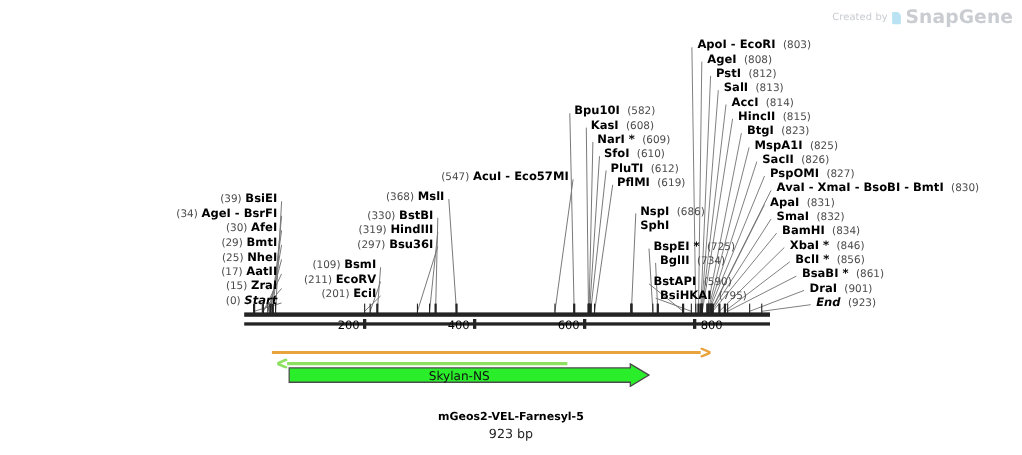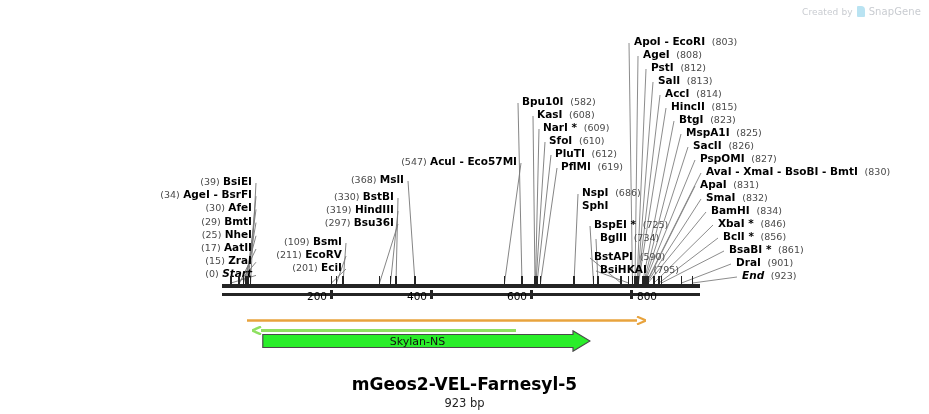--- a/index.html
+++ b/index.html
@@ -14,21 +14,21 @@
   #watermark{
     position:absolute;right:8px;top:6px;
     display:flex;align-items:center;gap:4px;
     font-size:9px;color:#c9ccd1;letter-spacing:.1px;
     user-select:none;
   }
   #watermark .wm-logo{
     width:8px;height:11px;background:#b9e3f2;
     border-radius:1px 4px 1px 1px;display:inline-block;
   }
-  #watermark .wm-name{font-size:10px;font-weight:normal;color:#c9ccd1;}
+  #watermark .wm-name{font-size:17px;font-weight:bold;color:#c9ccd1;}
 
   
   .lbl{
     position:absolute;white-space:nowrap;
     font-size:10.5px;line-height:11px;color:#000;
   }
   .lbl .nm{font-weight:bold;}
   .lbl .pos{font-weight:normal;color:#4a4a4a;font-size:9.5px;}
   .lbl .dash{font-weight:bold;}
   .lbl .star{font-weight:bold;}
@@ -64,21 +64,21 @@
   #feature-label{
     position:absolute;left:253px;top:330px;width:330px;height:22px;
     display:flex;align-items:center;justify-content:center;
     font-size:11px;color:#111;pointer-events:none;
   }
 
   
   #title-block{
     position:absolute;left:0;top:374px;width:929px;text-align:center;
   }
-  #title-block .ttl{font-size:17px;font-weight:bold;color:#000;}
+  #title-block .ttl{font-size:10px;font-weight:bold;color:#000;}
   #title-block .bp{font-size:11.5px;color:#222;margin-top:2px;}
 </style>
 </head>
 <body>
 
 <div id="stage">
 
   <div id="watermark">
     <span>Created by</span>
     <span class="wm-logo"></span>

